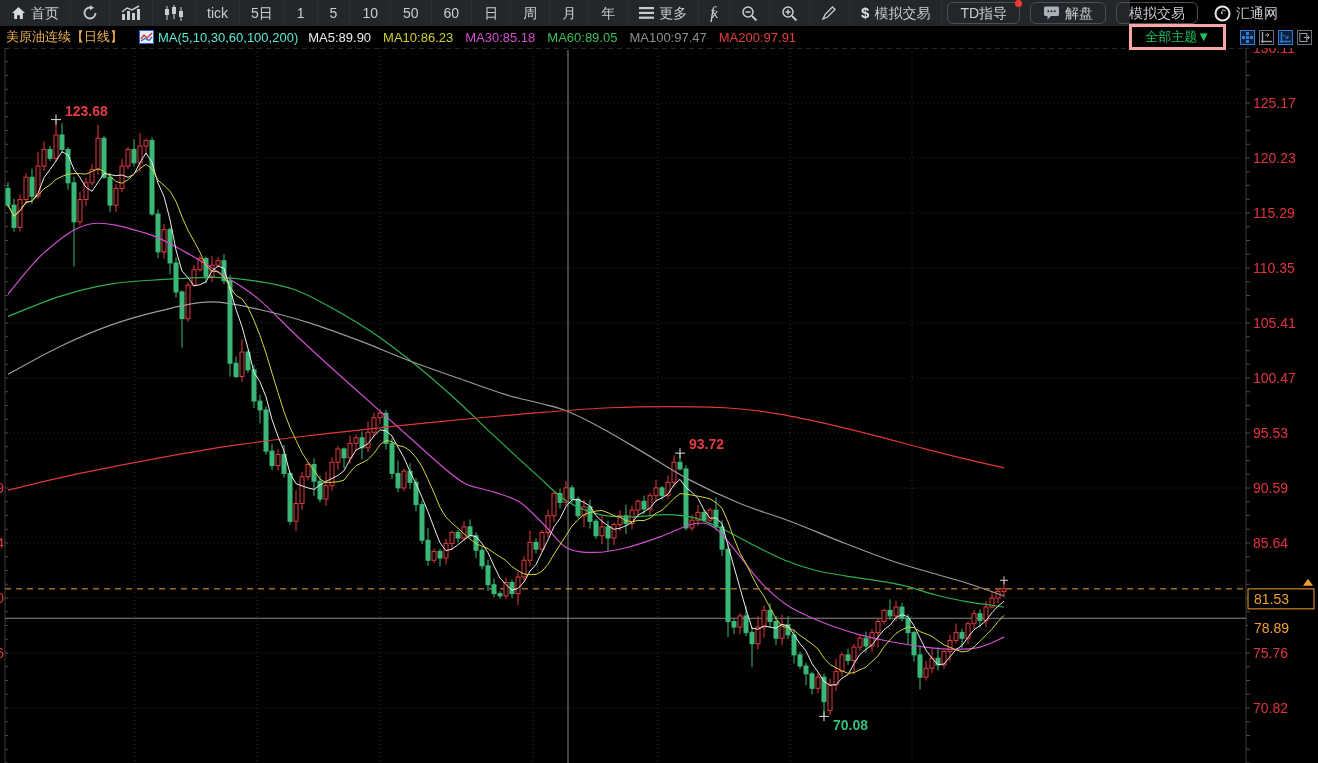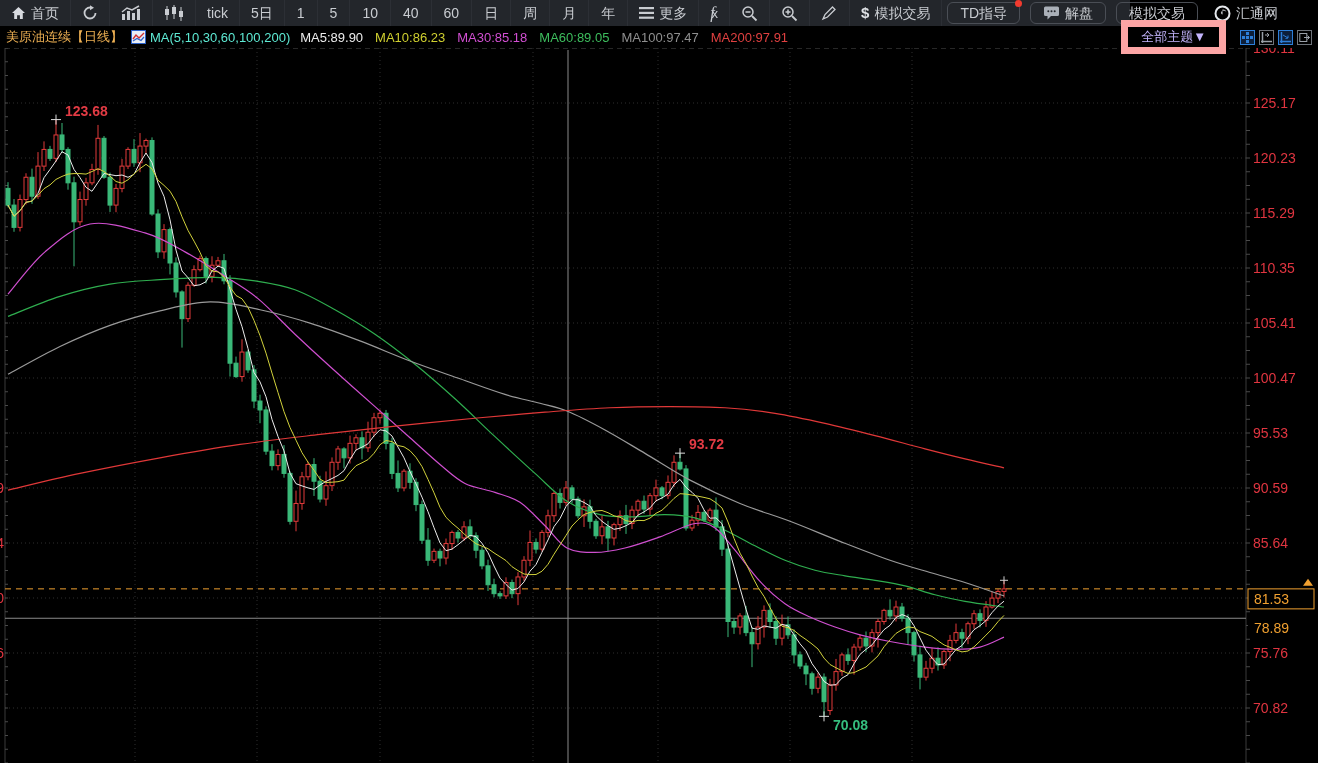--- a/index.html
+++ b/index.html
@@ -13,26 +13,26 @@
   .tb-item svg{display:block;}
   .tb-item.num{padding:0 12px;}
   .tb-item.boxed{border:1px solid #4a4e55;border-radius:6px;margin:2px 5px;padding:0 12px;
                  position:relative;line-height:20px;}
   .tb-item.plain{border-right:none;}
   .tb-dot{position:absolute;top:-3px;right:-3px;width:7px;height:7px;border-radius:50%;background:#f23b2f;}
   .fx-glyph{font-style:italic;font-family:"Liberation Serif",serif;font-size:16px;color:#c9ccd1;}
   
   .legendrow{position:absolute;top:26px;left:0;width:1318px;height:22px;background:#000;z-index:3;
              display:flex;align-items:center;font-size:13px;padding-left:6px;box-sizing:border-box;}
-  .symbol{color:#efb153;margin-right:8px;}
+  .symbol{color:#efb153;margin-right:16px;}
   .mini-icon{margin-right:4px;display:flex;align-items:center;}
   .ma-group{color:#5eead4;margin-right:10px;}
   .ma-entry{margin-right:12px;}
   .right-tools{margin-left:auto;display:flex;align-items:center;padding-right:6px;}
-  .theme-box{border:7px solid #fca5a5;color:#c4b5fd;padding:1px 13px;font-size:13px;margin-right:10px;cursor:default;}
+  .theme-box{border:3px solid #fca5a5;color:#22c55e;padding:1px 13px;font-size:13px;margin-right:10px;cursor:default;}
   .layout-icon{width:15px;height:15px;border:1px solid #6e737a;box-sizing:border-box;margin-left:4px;
                display:flex;align-items:center;justify-content:center;}
   .layout-icon.active{border-color:#2d7fd9;background:#0d1f3a;}
   
   #chart{position:absolute;top:0;left:0;z-index:1;}
   text{font-family:"Liberation Sans",sans-serif;}
 </style>
 </head>
 <body>
 
@@ -612,21 +612,21 @@
     <div class="tb-item num">
       <span>1</span>
     </div>
     <div class="tb-item num">
       <span>5</span>
     </div>
     <div class="tb-item num">
       <span>10</span>
     </div>
     <div class="tb-item num">
-      <span>40</span>
+      <span>50</span>
     </div>
     <div class="tb-item num">
       <span>60</span>
     </div>
     <div class="tb-item num">
       <span>日</span>
     </div>
     <div class="tb-item num">
       <span>周</span>
     </div>

